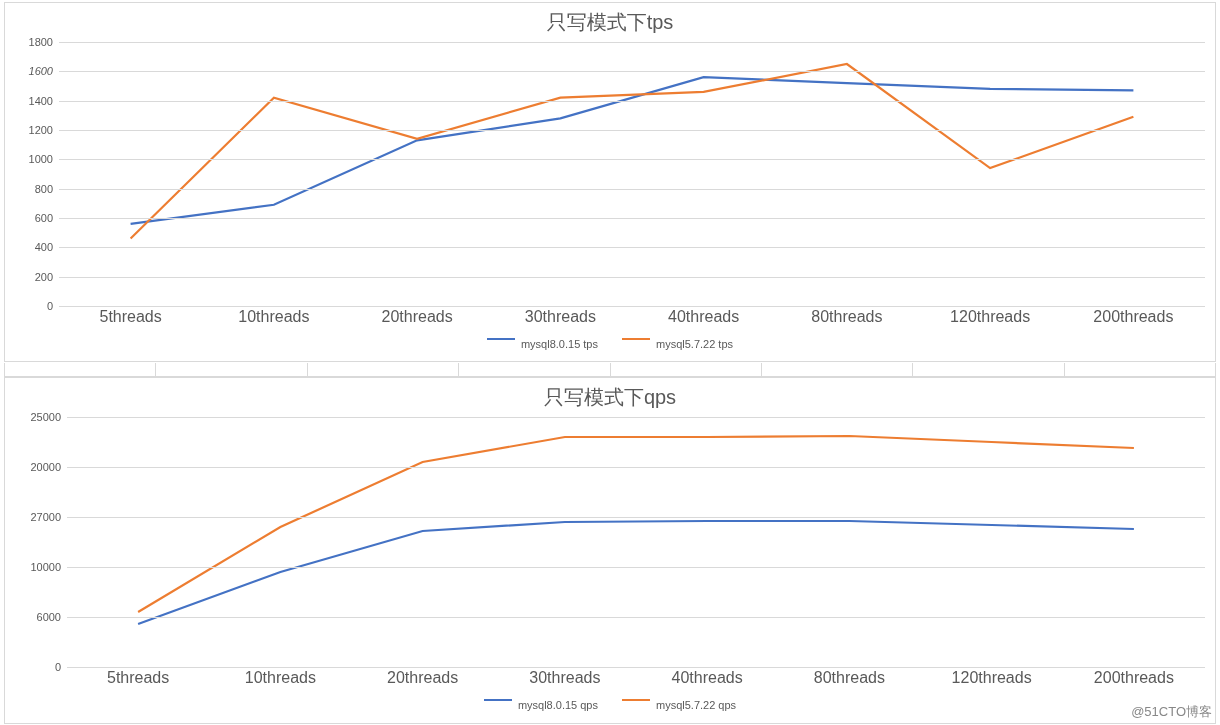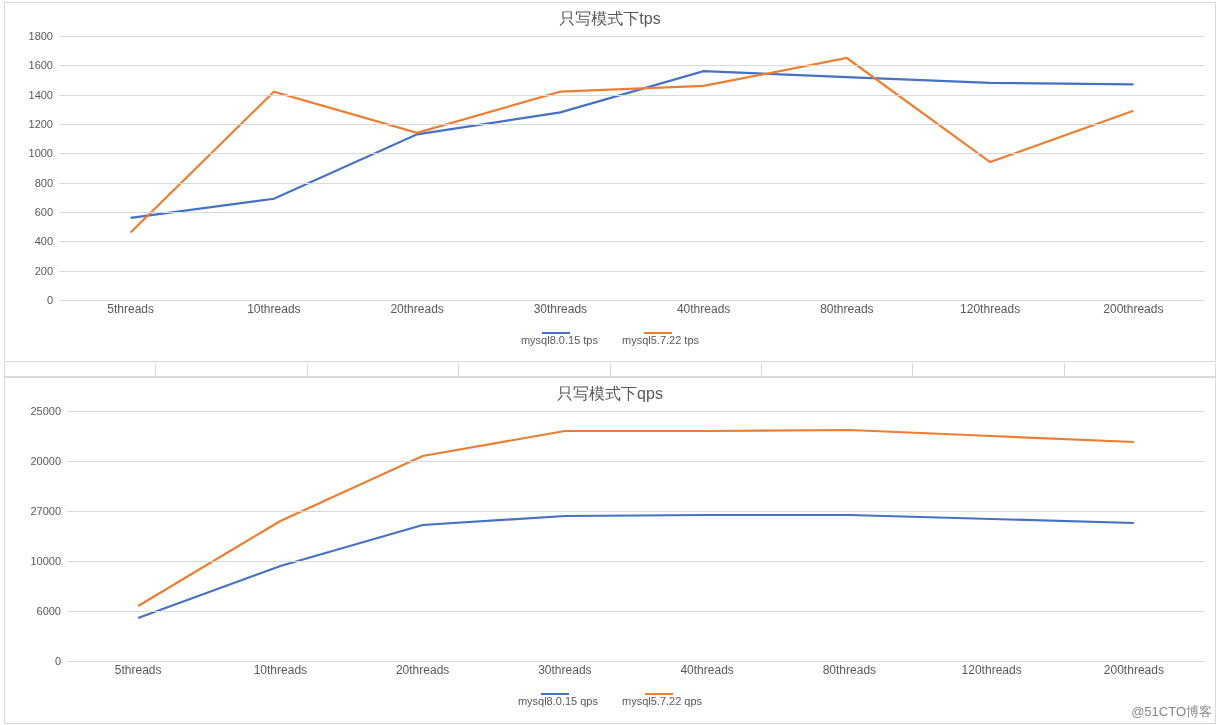--- a/index.html
+++ b/index.html
@@ -44,21 +44,21 @@
   .watermark {
     position: absolute;
     right: 8px;
     bottom: 4px;
     font-size: 13px;
     color: #888;
     z-index: 20;
   }
   .chart-title {
     text-align: center;
-    font-size: 16px;
+    font-size: 20px;
     color: #595959;
     padding-top: 6px;
   }
   .plot-wrap {
     position: relative;
     margin: 6px 10px 4px 10px;
   }
   .plot {
     position: relative;
     height: 264px;
@@ -85,42 +85,41 @@
   }
   .xlabels {
     position: relative;
     margin-left: 44px;
     height: 18px;
   }
   .xlabels-b { margin-left: 52px; }
   .xlab {
     position: absolute;
     transform: translateX(-50%);
-    font-size: 12px;
+    font-size: 16px;
     color: #595959;
     white-space: nowrap;
     top: 2px;
   }
   svg.lines {
     position: absolute;
     left: 0; top: 0;
     width: 100%; height: 100%;
     overflow: visible;
   }
   .legend {
     text-align: center;
     margin-top: 6px;
     font-size: 11px;
     color: #595959;
   }
   .legend .item {
     display: inline-flex;
-    align-items: center;
+    align-items: flex-start;
     margin: 0 12px;
-    flex-direction: column;
   }
   .legend .swatch {
     display: inline-block;
     width: 28px;
     height: 0;
     margin-right: 6px;
   }
 </style>
 </head>
 <body>
@@ -145,21 +144,21 @@
           <div class="ylab" style="top: 176px; padding-left: 28px;">600</div>
           <div class="hgrid" style="top: 146.667px;"></div>
           <div class="ylab" style="top: 146.667px;">800</div>
           <div class="hgrid" style="top: 117.333px;"></div>
           <div class="ylab" style="top: 117.333px;">1000</div>
           <div class="hgrid" style="top: 88px;"></div>
           <div class="ylab" style="top: 88px;">1200</div>
           <div class="hgrid" style="top: 58.6667px;"></div>
           <div class="ylab" style="top: 58.6667px;">1400</div>
           <div class="hgrid" style="top: 29.3333px;"></div>
-          <div class="ylab" style="top: 29.3333px;">1600</div>
+          <div class="ylab" style="top: 29.3333px; font-style: italic;">1600</div>
           <div class="hgrid" style="top: 0px;"></div>
           <div class="ylab" style="top: 0px;">1800</div>
         </div>
       <div class="xlabels" id="xlabs0">
           <div class="xlab" style="left: 6.25%;">5threads</div>
           <div class="xlab" style="left: 18.75%;">10threads</div>
           <div class="xlab" style="left: 31.25%;">20threads</div>
           <div class="xlab" style="left: 43.75%;">30threads</div>
           <div class="xlab" style="left: 56.25%;">40threads</div>
           <div class="xlab" style="left: 68.75%;">80threads</div>

